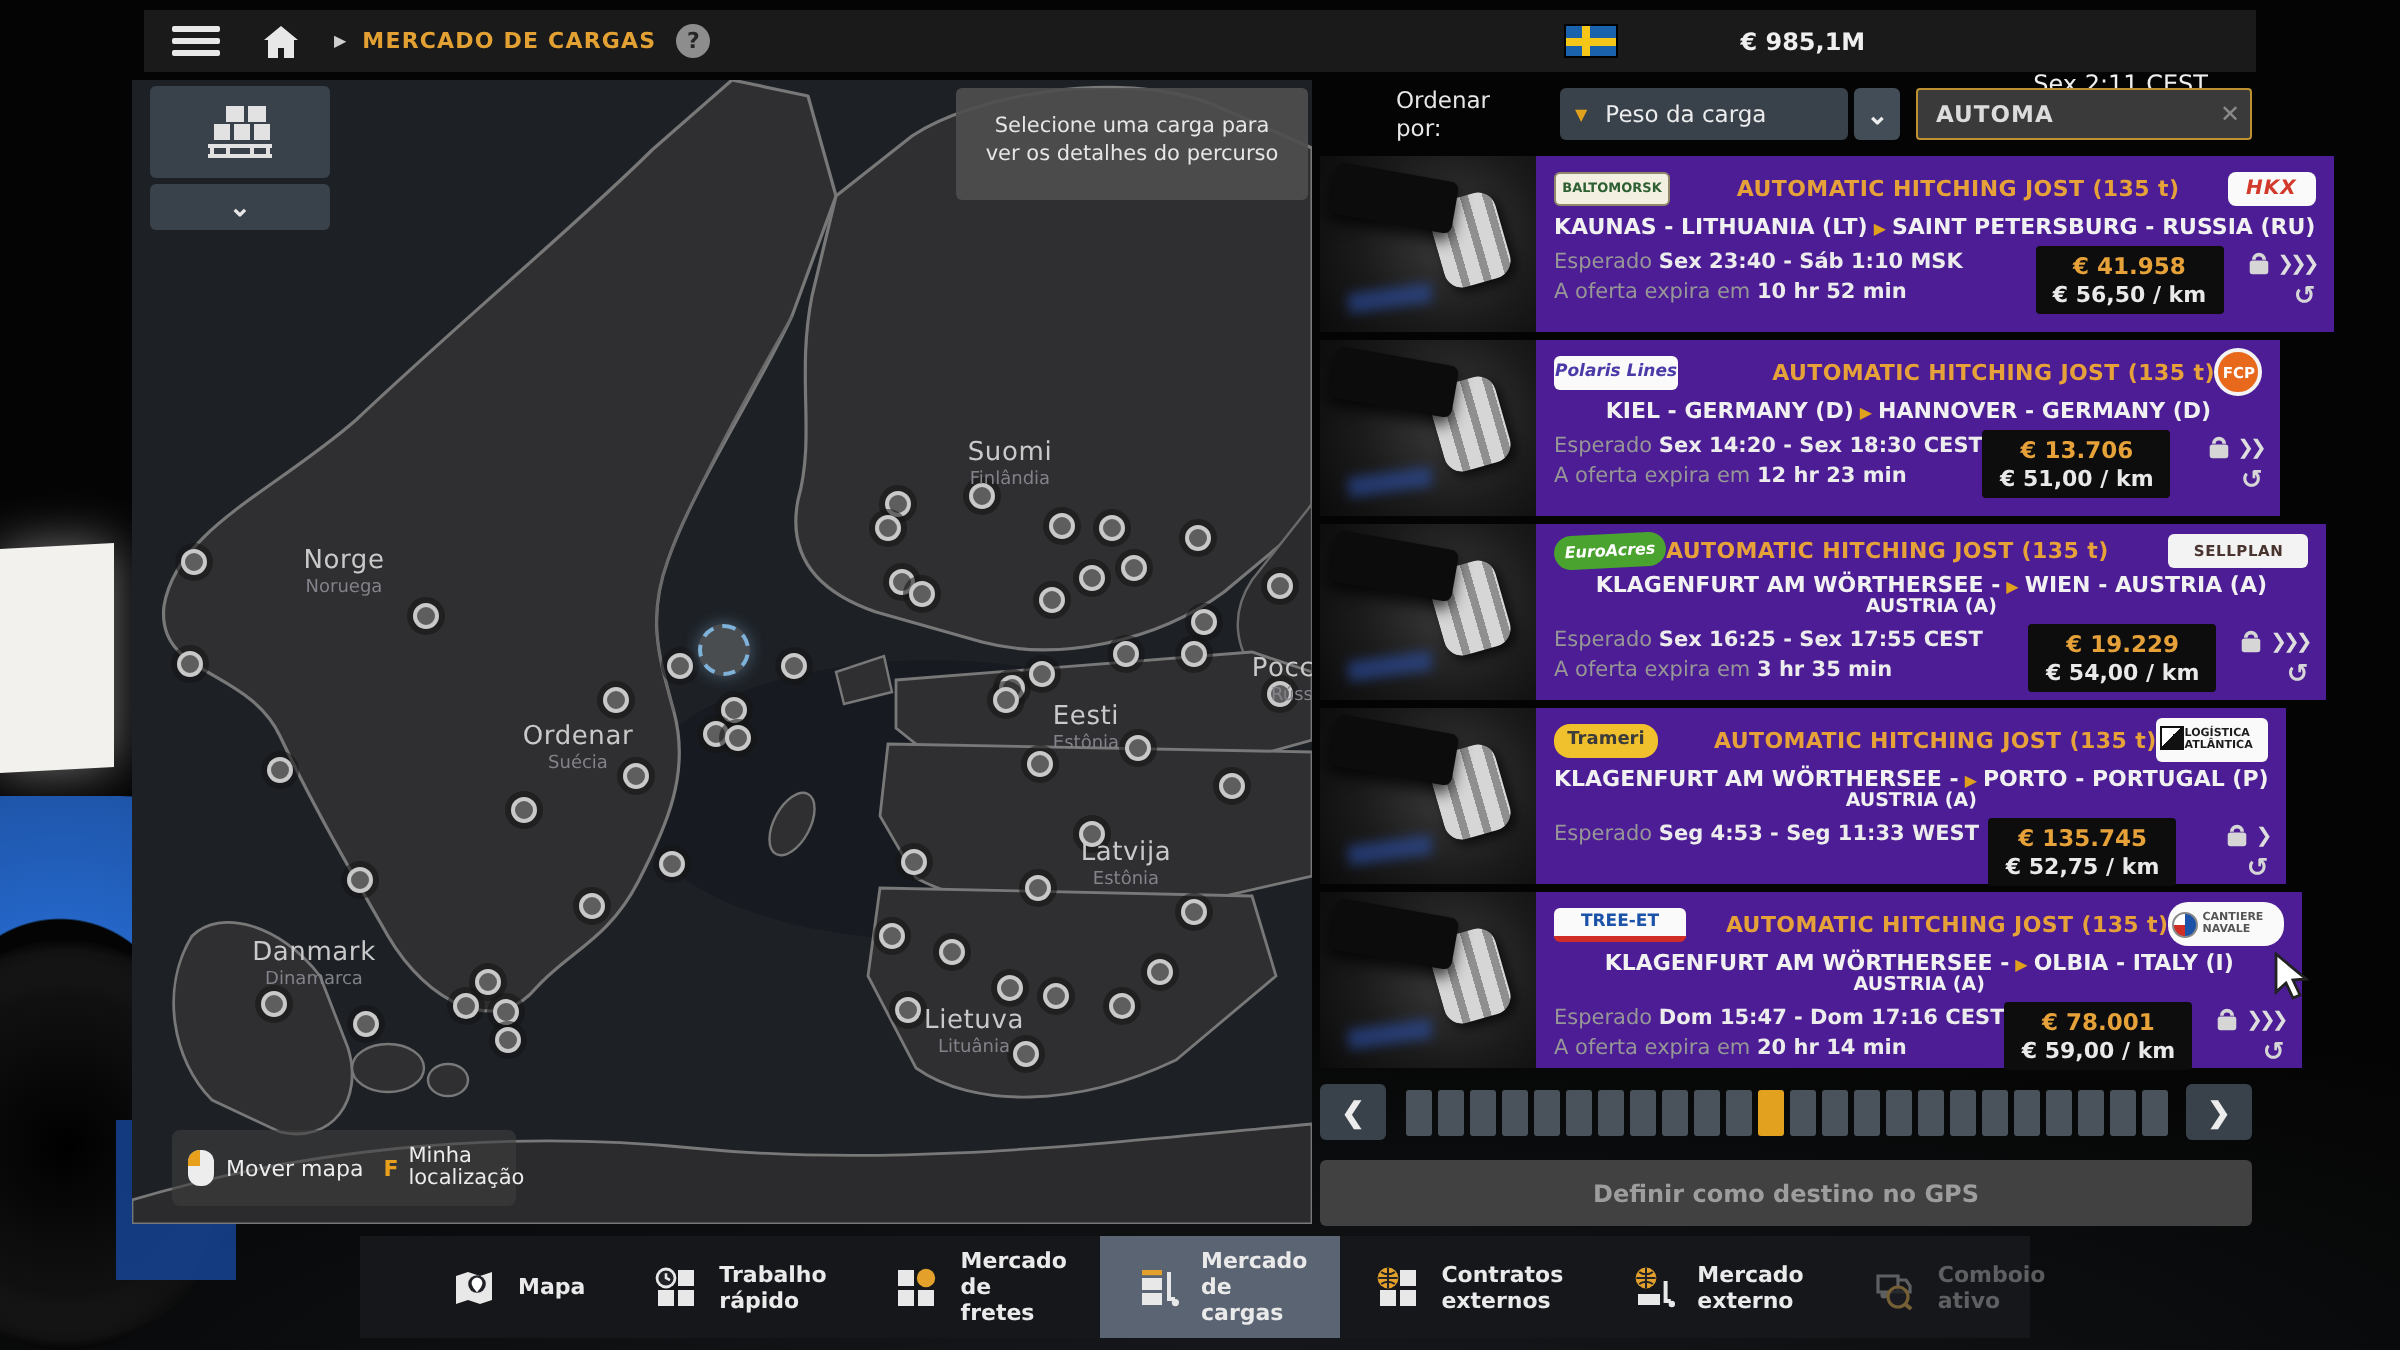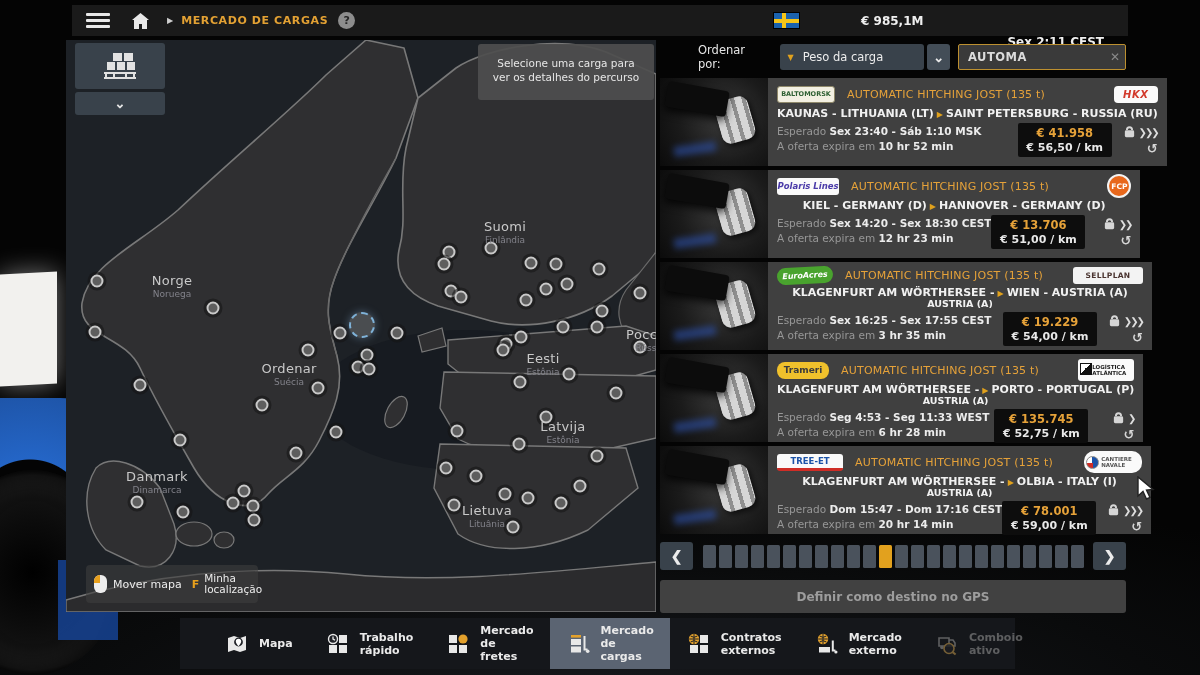--- a/index.html
+++ b/index.html
@@ -27,21 +27,21 @@
   .home-btn { margin-left:22px; display:flex; }
   .crumb-caret { margin-left:18px; color:#cfcfcf; font-size:8px; }
   .crumb { margin-left:8px; color:#e3a133; font-size:11px; font-weight:bold; letter-spacing:.6px; }
   .help-btn { margin-left:10px; width:17px; height:17px; border-radius:50%; background:#8d8d8d;
     color:#262626; font-size:11px; font-weight:bold; display:flex; align-items:center; justify-content:center; cursor:pointer; }
   .topbar-right { margin-left:auto; display:flex; align-items:center;padding-left:44px; }
   .flag-se { width:25px; height:15px; background:#1b62ad; position:relative; box-shadow:0 0 0 1px #000; }
   .flag-se::before { content:""; position:absolute; left:8px; top:0; width:4px; height:15px; background:#f5c518; }
   .flag-se::after  { content:""; position:absolute; left:0; top:5.5px; width:25px; height:4px; background:#f5c518; }
   .money { margin-left:62px; color:#efefef; font-size:12px; font-weight:bold; }
-  .clock { margin-left:84px; margin-right:10px; color:#efefef; font-size:12px; font-weight:bold;margin-top:42px; }
+  .clock { margin-left:84px; margin-right:10px; color:#efefef; font-size:12px; font-weight:normal;margin-top:42px; }
 
   
   .map { position:absolute; left:66px; top:40px; width:590px; height:572px;
     background:#1d2126; overflow:hidden; }
   .map svg.land { position:absolute; left:0; top:0; }
   .map-btn { position:absolute; background:#39424b; border:none; border-radius:3px; cursor:pointer;
     display:flex; align-items:center; justify-content:center; }
   .map-btn.cargo { left:9px; top:3px; width:90px; height:46px; }
   .map-btn.collapse { left:9px; top:52px; width:90px; height:23px; color:#e8e8e8; font-size:13px; font-weight:bold; }
   .tooltip { position:absolute; left:412px; top:4px; width:176px; min-height:56px; background:rgba(78,78,78,.92);
@@ -80,23 +80,23 @@
   .offer { display:flex; width:466px; height:88px; margin-bottom:4px; background:#2a2a2a; cursor:pointer; }
   .thumb { position:relative; width:108px; flex:0 0 auto; overflow:hidden;
     background:radial-gradient(circle at 60% 45%, #3c3c3c 0%, #1b1b1b 55%, #0b0b0b 100%); }
   .thumb::before { content:""; position:absolute; right:16px; top:20px; width:34px; height:44px; border-radius:9px;
     background:repeating-linear-gradient(90deg,#d6d6d6 0 7px,#8f8f8f 7px 11px); transform:rotate(-16deg);
     box-shadow:2px 3px 6px rgba(0,0,0,.7); }
   .thumb::after { content:""; position:absolute; left:6px; top:8px; width:62px; height:26px; background:#0c0c0c;
     border-radius:4px; transform:rotate(10deg); box-shadow:0 4px 8px rgba(0,0,0,.8); }
   .thumb .glint { position:absolute; left:14px; bottom:12px; width:42px; height:10px; background:#2f55b5;
     filter:blur(3px); opacity:.55; transform:rotate(-8deg); }
-  .card { flex:1; background:#404040; padding:5px 9px 4px 9px; display:flex; flex-direction:column; }
+  .card { flex:1; background:#4c1d95; padding:5px 9px 4px 9px; display:flex; flex-direction:column; }
   .card-top { display:flex; align-items:center; height:22px; }
-  .ctitle { flex:1; text-align:left; color:#e6a239; font-size:11px; font-weight:normal; letter-spacing:.2px; white-space:nowrap;padding-left:12px; }
+  .ctitle { flex:1; text-align:right; color:#e6a239; font-size:11px; font-weight:bold; letter-spacing:.2px; white-space:nowrap; }
   .route { text-align:center; color:#f1f1f1; font-size:11px; font-weight:bold; margin-top:2px; white-space:nowrap; }
   .route .sep { color:#e0a11d; font-size:8px; padding:0 3px; }
   .route-wrap { text-align:center; color:#f1f1f1; font-size:9.5px; font-weight:bold; line-height:10px; }
   .card-bot { display:flex; margin-top:2px; flex:1; }
   .times { flex:1; padding-top:2px; }
   .times .tline { font-size:10.5px; line-height:15px; white-space:nowrap; }
   .muted { color:#979797; }
   .tval { color:#ececec; font-weight:bold; }
   .pricebox { width:94px; background:#0d0d0d; border-radius:2px; margin-top:1px; height:34px;
     display:flex; flex-direction:column; justify-content:center; text-align:center; flex:0 0 auto; }
@@ -454,21 +454,20 @@
         <div class="card-top">
           <span class="logo lg-tram">Trameri</span>
           <span class="ctitle">AUTOMATIC HITCHING JOST (135 t)</span>
           <span class="logo lg-logi">LOGÍSTICA ATLÂNTICA</span>
         </div>
         <div class="route"><span>KLAGENFURT AM WÖRTHERSEE -</span><span class="sep">▶</span><span>PORTO - PORTUGAL (P)</span></div>
         <div class="route-wrap">AUSTRIA (A)</div>
         <div class="card-bot">
           <div class="times">
             <div class="tline"><span class="muted">Esperado</span> <span class="tval">Seg 4:53 - Seg 11:33 WEST</span></div>
-            <div class="tline"><span class="muted">A oferta expira em</span> <span class="tval">6 hr 28 min</span></div>
           </div>
           <div class="pricebox">
             <div class="price">€ 135.745</div>
             <div class="perkm">€ 52,75 / km</div>
           </div>
           <div class="flags">
             <div class="flagrow">
               <svg width="13" height="13" viewBox="0 0 14 14">
                   <path d="M4.2 4.2 a2.8 2.8 0 0 1 5.6 0" fill="none" stroke="#d6d6d6" stroke-width="2"></path>
                   <rect x="2" y="4.6" width="10" height="7.4" rx="1.5" fill="#d6d6d6"></rect>

